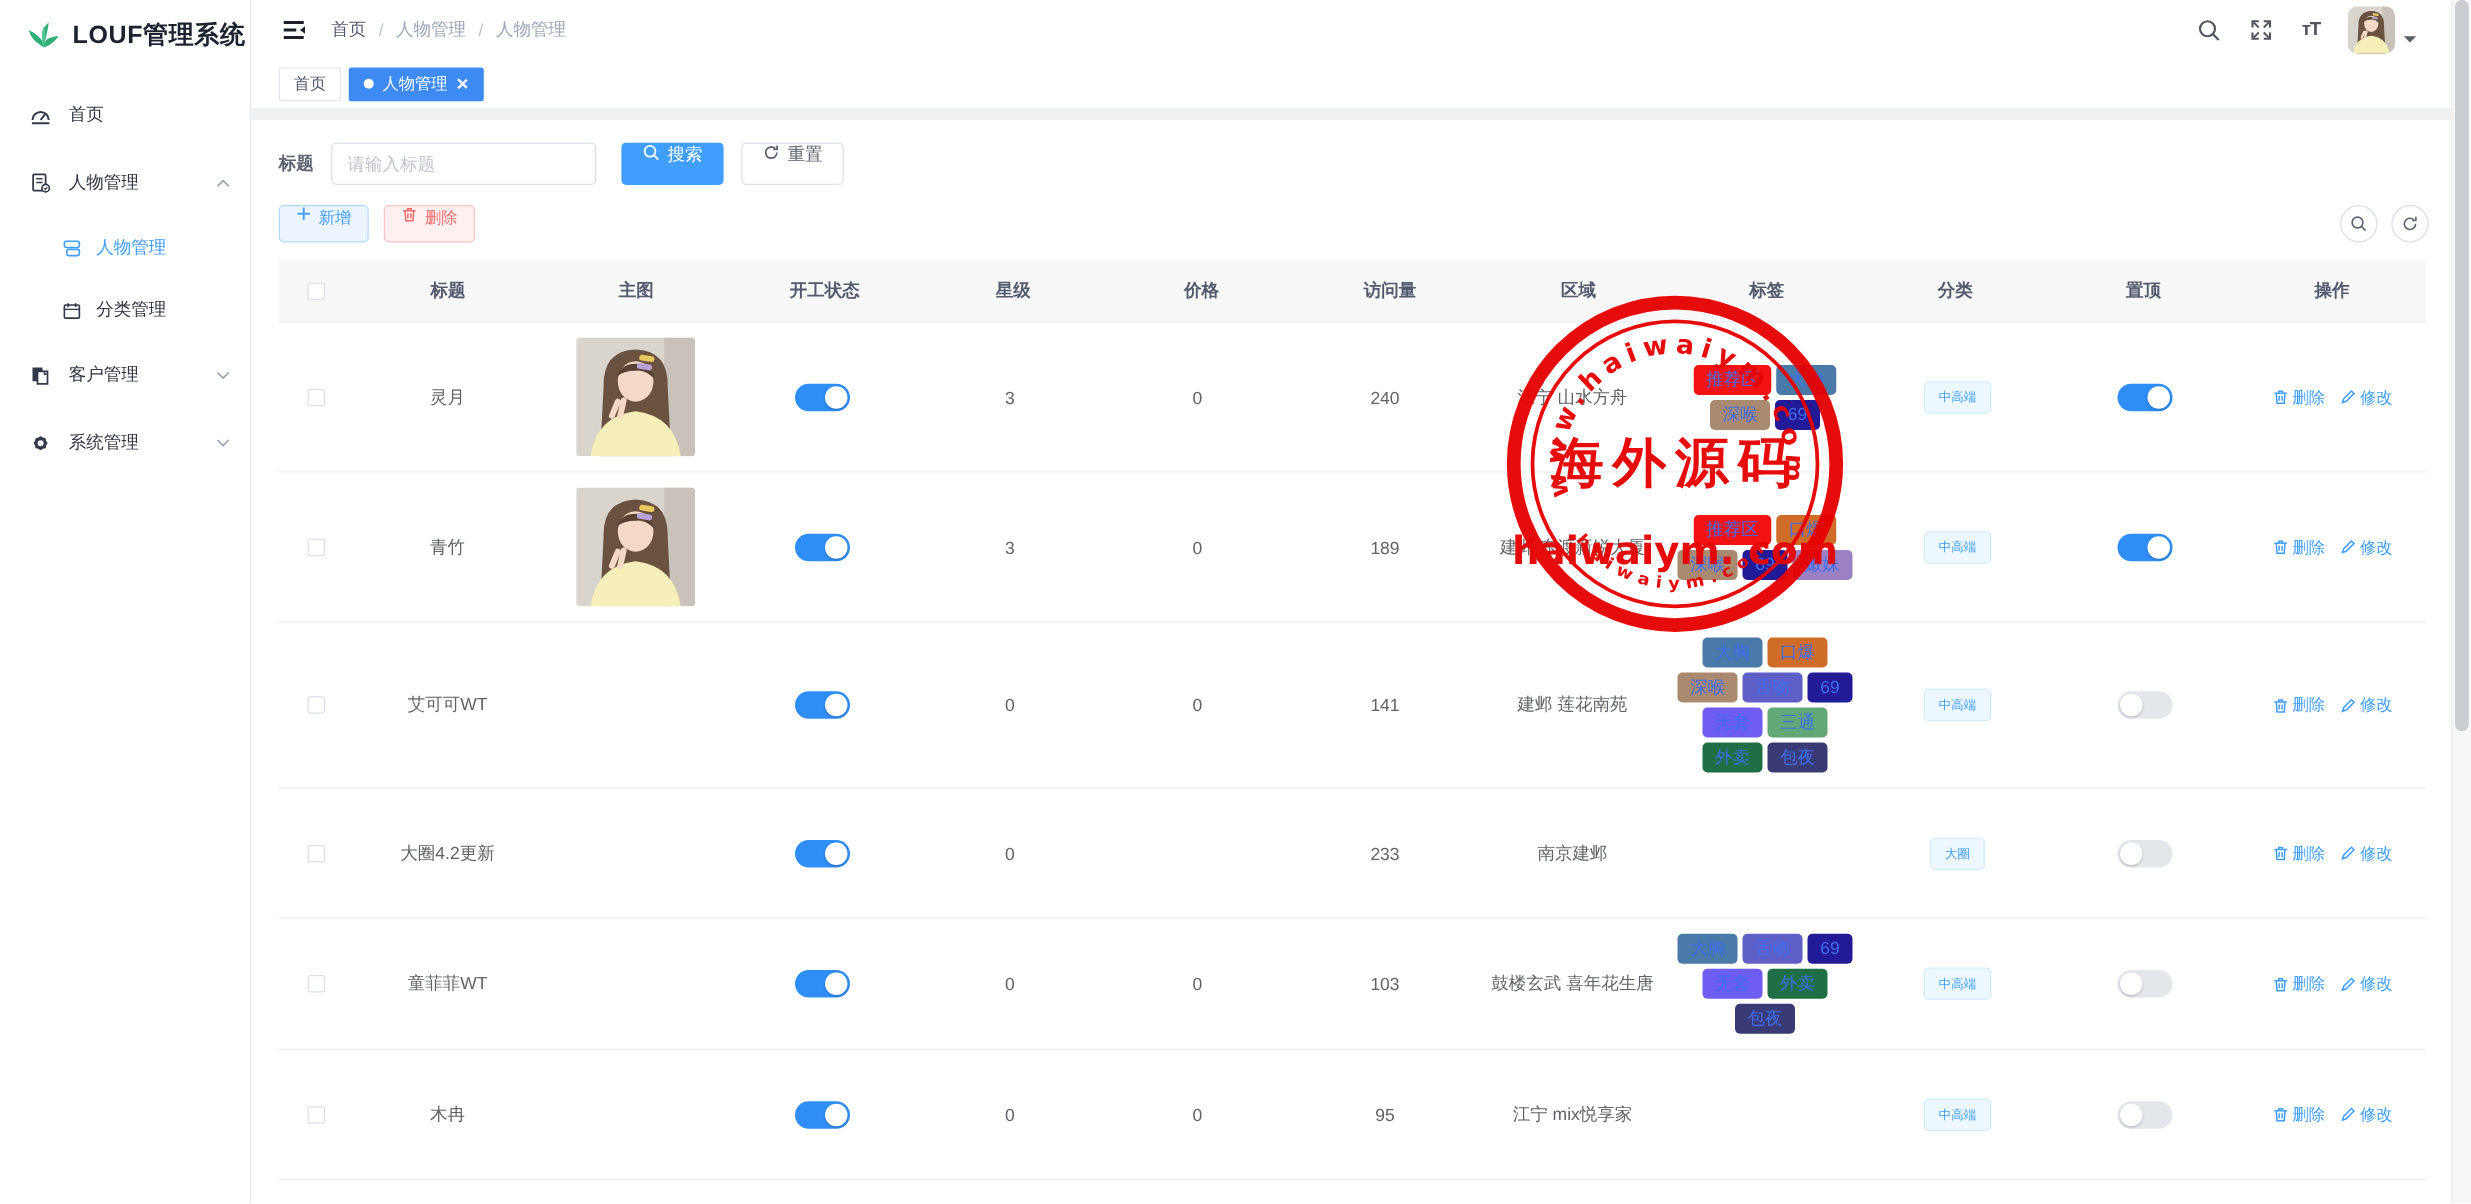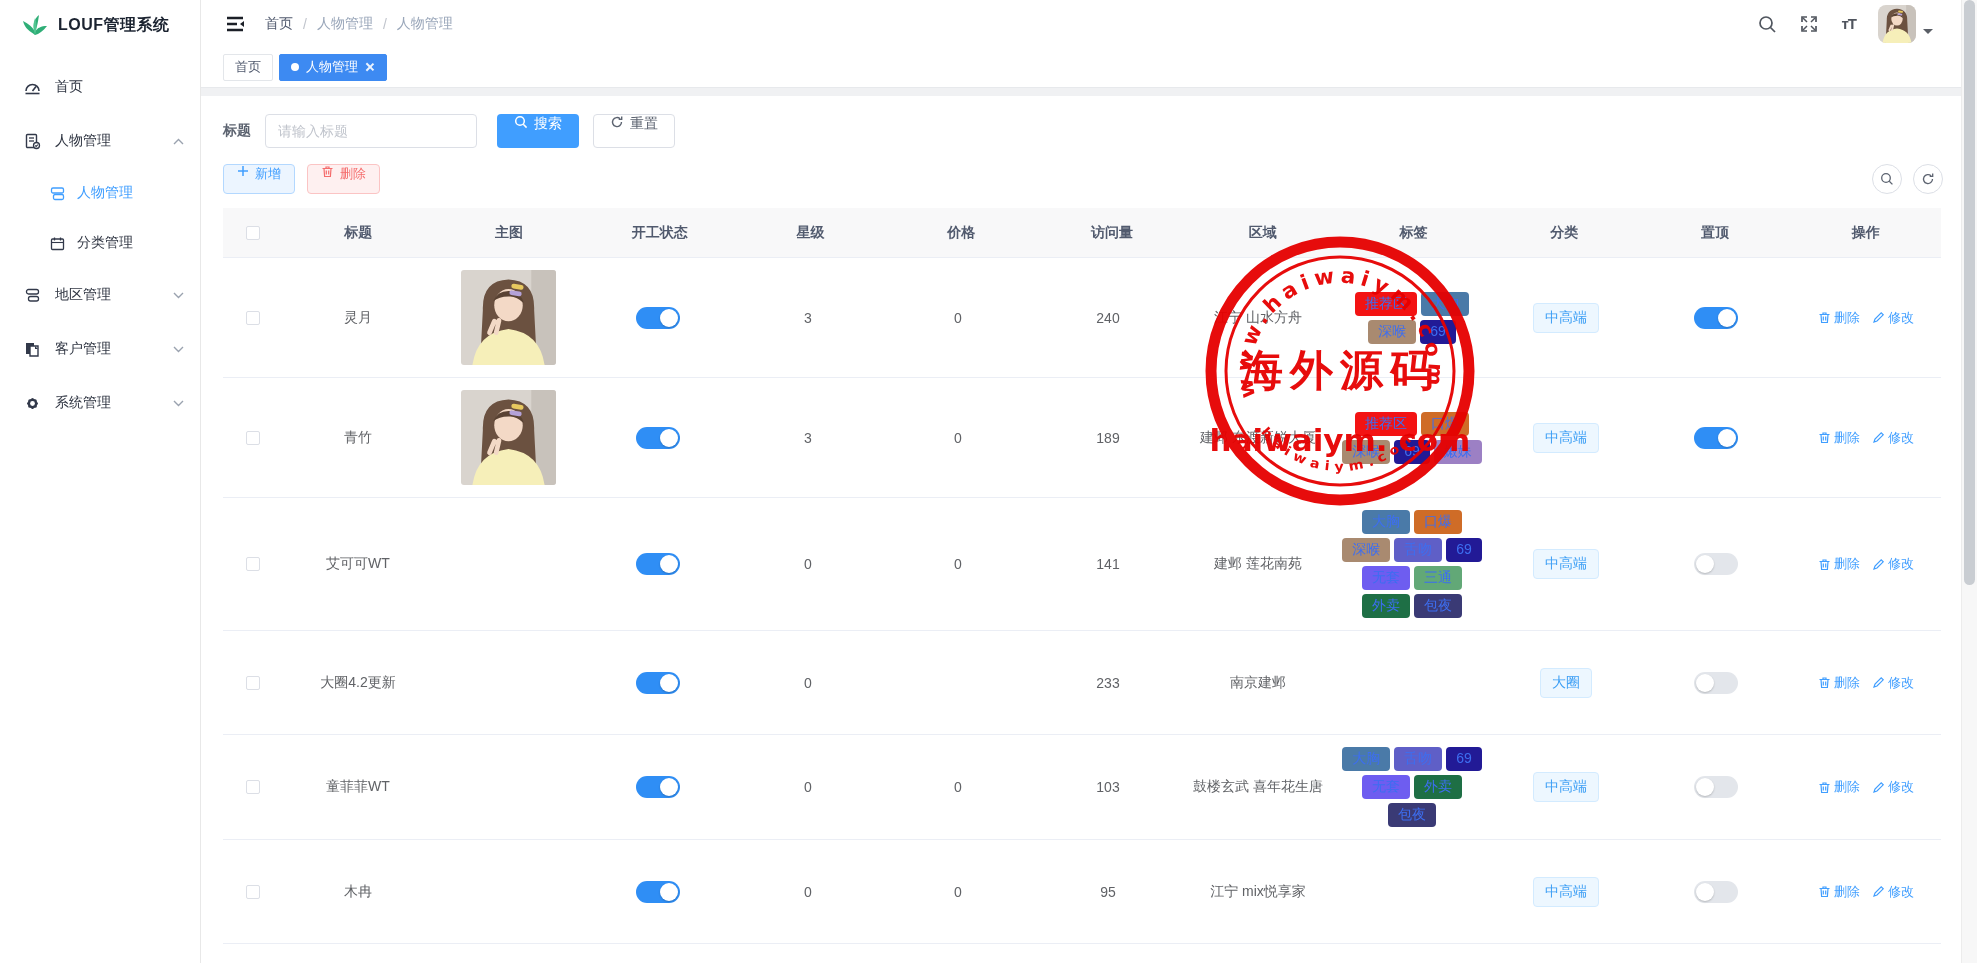--- a/index.html
+++ b/index.html
@@ -3,21 +3,21 @@
 <meta charset="utf-8">
 <style>
   * { margin:0; padding:0; box-sizing:border-box; }
   html,body { width:1977px; height:963px; overflow:hidden; }
   body { font-family:"Liberation Sans","DejaVu Sans",sans-serif; background:#fff; color:#606266; font-size:14px; }
   .stage { position:relative; width:1977px; height:963px; overflow:hidden; background:#fff; }
 
   
   .sidebar { position:absolute; left:0; top:0; bottom:0; width:201px; background:#fff; border-right:1px solid #e8e8e8; z-index:20; }
   .logo { display:flex; align-items:center; gap:10px; padding:14px 0 10px 22px; }
-  .logo-title { font-size:16px; font-weight:bold; color:#1b2330; letter-spacing:.5px; }
+  .logo-title { font-size:20px; font-weight:bold; color:#1b2330; letter-spacing:.5px; }
   .menu { margin-top:14px; }
   .mitem { display:flex; align-items:center; gap:14px; height:54px; padding:0 16px 0 24px; color:#2f3542; cursor:pointer; }
   .mitem .lbl { flex:1; font-size:14px; }
   .msub { display:flex; align-items:center; gap:12px; height:50px; padding-left:50px; color:#2f3542; cursor:pointer; }
   .msub .lbl { font-size:14px; }
   .msub.active, .msub.active .lbl { color:#409eff; }
   .chev { color:#9aa2af; }
   .micon { width:17px; height:17px; flex:0 0 17px; }
 
   
@@ -69,21 +69,21 @@
   .trow { border-bottom:1px solid #ebeef5; min-height:104px; }
   .cell { display:flex; align-items:center; justify-content:center; padding:12px 4px; font-size:14px; color:#606266; }
   .checkbox { width:14px; height:14px; border:1px solid #dcdfe6; border-radius:2px; background:#fff; cursor:pointer; display:inline-block; }
   .photo { width:95px; height:95px; border-radius:3px; overflow:hidden; display:block; }
   .switch { position:relative; width:44px; height:22px; border-radius:11px; background:#e3e6eb; cursor:pointer; display:inline-block; transition:none; }
   .switch::after { content:""; position:absolute; top:2px; left:2px; width:18px; height:18px; border-radius:50%; background:#fff; box-shadow:0 1px 2px rgba(0,0,0,.2); }
   .switch.on { background:#2f8ef5; }
   .switch.on::after { left:auto; right:2px; }
   .tags { display:flex; flex-wrap:wrap; gap:4px; justify-content:center; width:150px; }
   .tag { padding:3px 10px; border-radius:4px; font-size:14px; color:#3d6ef0; cursor:pointer; white-space:nowrap; }
-  .cat { padding:5px 11px; border-radius:4px; background:#edf7ff; border:1px solid #d3ebff; color:#3d9ff5; font-size:14px; }
+  .cat { padding:5px 11px; border-radius:4px; background:#edf7ff; border:1px solid #d3ebff; color:#3d9ff5; font-size:10px; }
   .actions { gap:12px; }
   .act { display:inline-flex; align-items:center; gap:3px; color:#409eff; font-size:13px; cursor:pointer; text-decoration:none; white-space:nowrap; }
 
   
   .stamp { position:absolute; left:989px; top:107px; width:300px; height:300px; z-index:50; pointer-events:none; opacity:.95; }
 
   
   .sb-y { position:absolute; right:0; top:0; bottom:0; width:16px; background:#f7f7f7; border-left:1px solid #ececec; z-index:60; }
   .sb-thumb { position:absolute; top:0; left:2px; width:11px; height:585px; border-radius:6px; background:#c9cdd2; }
 
@@ -132,30 +132,20 @@
         <span class="lbl">人物管理</span>
       </div>
       <div class="msub">
         <svg class="ic" width="15" height="15" viewBox="0 0 15 15">
             <rect x="1.5" y="3" width="12" height="10.5" rx="1" fill="none" stroke="#32394a" stroke-width="1.3"></rect>
             <line x1="4.5" y1="1.5" x2="4.5" y2="4.5" stroke="#32394a" stroke-width="1.3"></line>
             <line x1="10.5" y1="1.5" x2="10.5" y2="4.5" stroke="#32394a" stroke-width="1.3"></line>
             <line x1="1.5" y1="6.5" x2="13.5" y2="6.5" stroke="#32394a" stroke-width="1.1"></line>
           </svg>
         <span class="lbl">分类管理</span>
-      </div>
-      <div class="mitem">
-        <svg class="ic micon" viewBox="0 0 17 17">
-            <rect x="2.5" y="2.5" width="12" height="4.5" rx="2" fill="none" stroke="#32394a" stroke-width="1.3"></rect>
-            <rect x="4.5" y="9.5" width="10" height="4.5" rx="2" fill="none" stroke="#32394a" stroke-width="1.3"></rect>
-          </svg>
-        <span class="lbl">地区管理</span>
-        <svg class="ic chev" width="11" height="7" viewBox="0 0 11 7">
-            <path d="M1 1l4.5 4.5L10 1" fill="none" stroke="#9aa2af" stroke-width="1.4"></path>
-          </svg>
       </div>
       <div class="mitem">
         <svg class="ic micon" viewBox="0 0 17 17">
             <rect x="2" y="2" width="8" height="11" fill="#32394a"></rect>
             <path d="M6 5h8v10H6z" fill="#fff" stroke="#32394a" stroke-width="1.4"></path>
             <path d="M11 5l3 3h-3z" fill="#32394a"></path>
           </svg>
         <span class="lbl">客户管理</span>
         <svg class="ic chev" width="11" height="7" viewBox="0 0 11 7">
             <path d="M1 1l4.5 4.5L10 1" fill="none" stroke="#9aa2af" stroke-width="1.4"></path>

